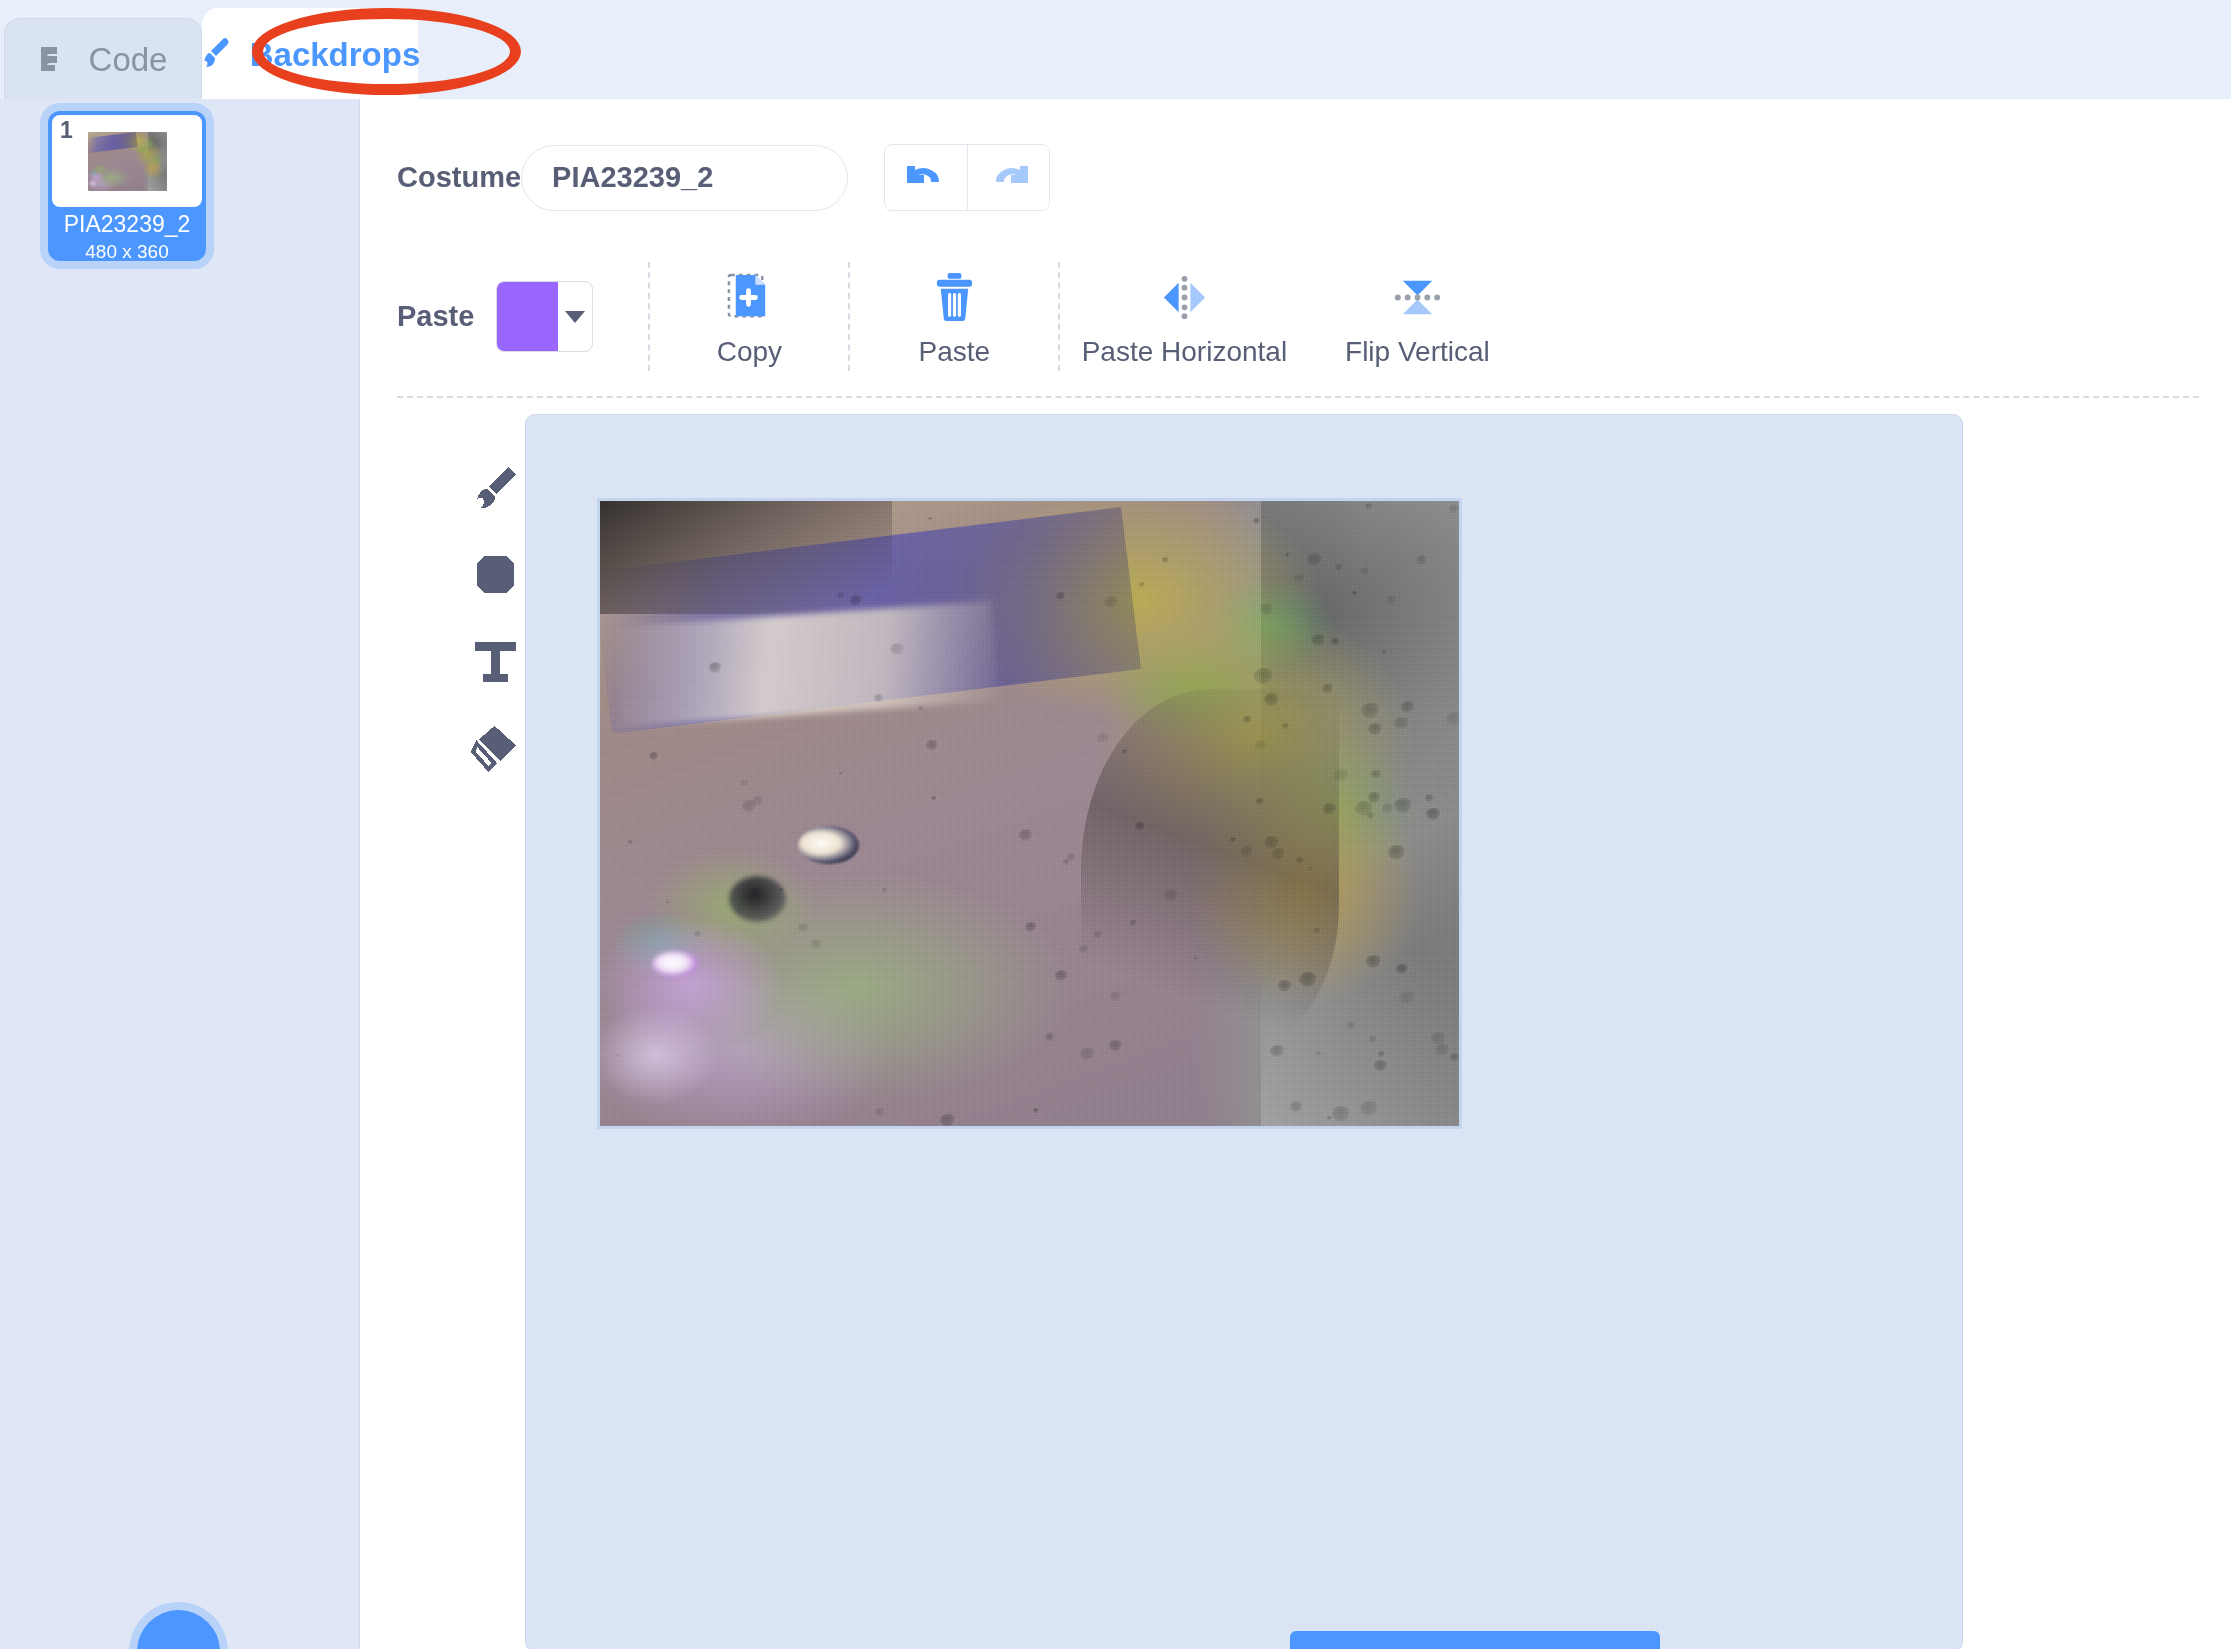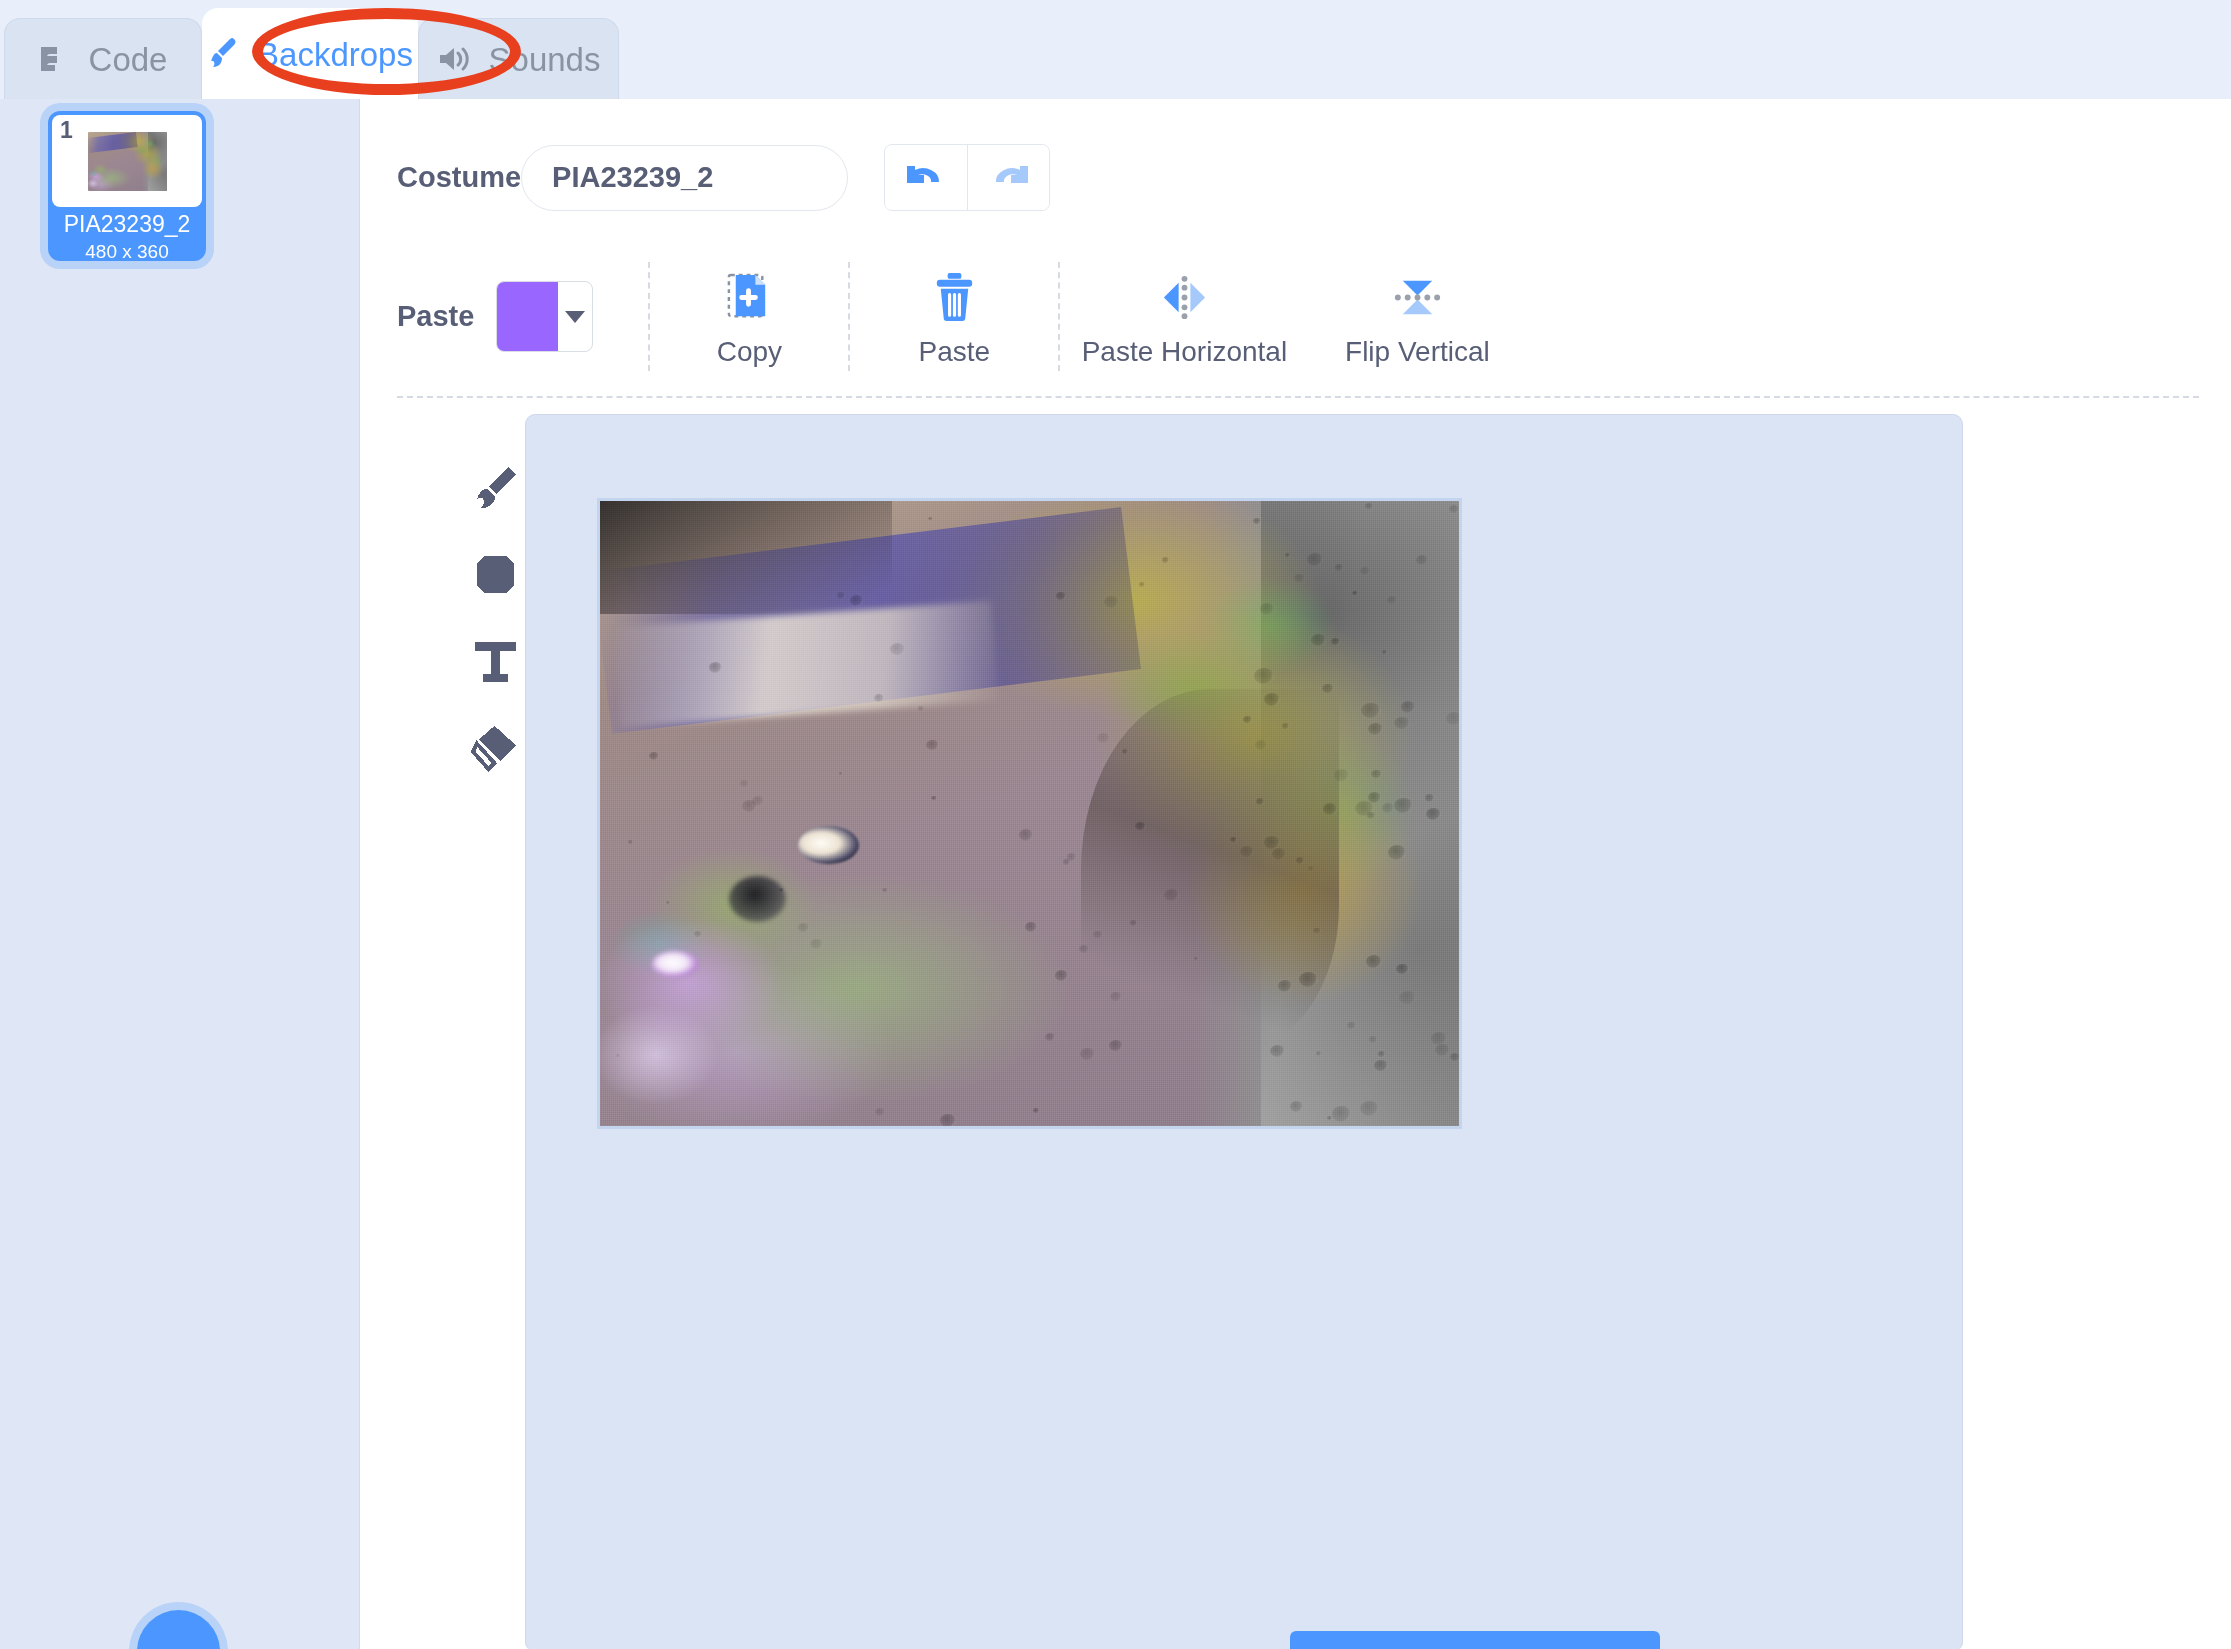--- a/index.html
+++ b/index.html
@@ -33,21 +33,21 @@
   }
   .tab.first { margin-left: 4px; width: 198px; }
   .tab.mid   { width: 216px; }
   .tab.last  { width: 201px; }
   .tab.active {
     background: #ffffff;
     color: #4c97ff;
     height: 91px;
     border-color: #ffffff;
     z-index: 3;
-    font-weight: normal;
+    font-weight: bold;
   }
   .tab-label { white-space: nowrap; line-height: 1; }
   .tab-icon { display: flex; align-items: center; justify-content: center; }
 
   
   .sidebar {
     position: absolute; left: 0; top: 99px; width: 360px; height: 1550px;
     background: #dfe6f5;
     border-right: 1px solid #d2dbe9;
     overflow: hidden;
@@ -322,30 +322,20 @@
     <div class="tab mid active">
       <span class="tab-icon">
         <svg width="34" height="36" viewBox="0 0 34 36">
           <path d="M27 3 C29 5 29 7 27 9 L16 20 L11 15 L22 4 C24 2 25 1 27 3 Z" fill="#4c97ff"></path>
           <path d="M10 17 L15 22 C15 27 12 31 6 31 C9 28 7 24 4 25 C6 20 7 17 10 17 Z" fill="#4c97ff"></path>
         </svg>
       </span>
       <span class="tab-label">Backdrops</span>
     </div>
 
-    <div class="tab last">
-      <span class="tab-icon">
-        <svg width="36" height="30" viewBox="0 0 36 30">
-          <path d="M3 11 h6 l8 -7 v22 l-8 -7 h-6 z" fill="#8a93a3"></path>
-          <path d="M21 9 a8 8 0 0 1 0 12" stroke="#8a93a3" stroke-width="3" fill="none" stroke-linecap="round"></path>
-          <path d="M26 5 a14 14 0 0 1 0 20" stroke="#8a93a3" stroke-width="3" fill="none" stroke-linecap="round"></path>
-        </svg>
-      </span>
-      <span class="tab-label">Sounds</span>
-    </div>
 
   </div>
 
   <div class="annot"></div>
 
   <div class="sidebar">
 
     <div class="selector-item">
       <div class="selector-thumb">
         <span class="selector-number">1</span>

